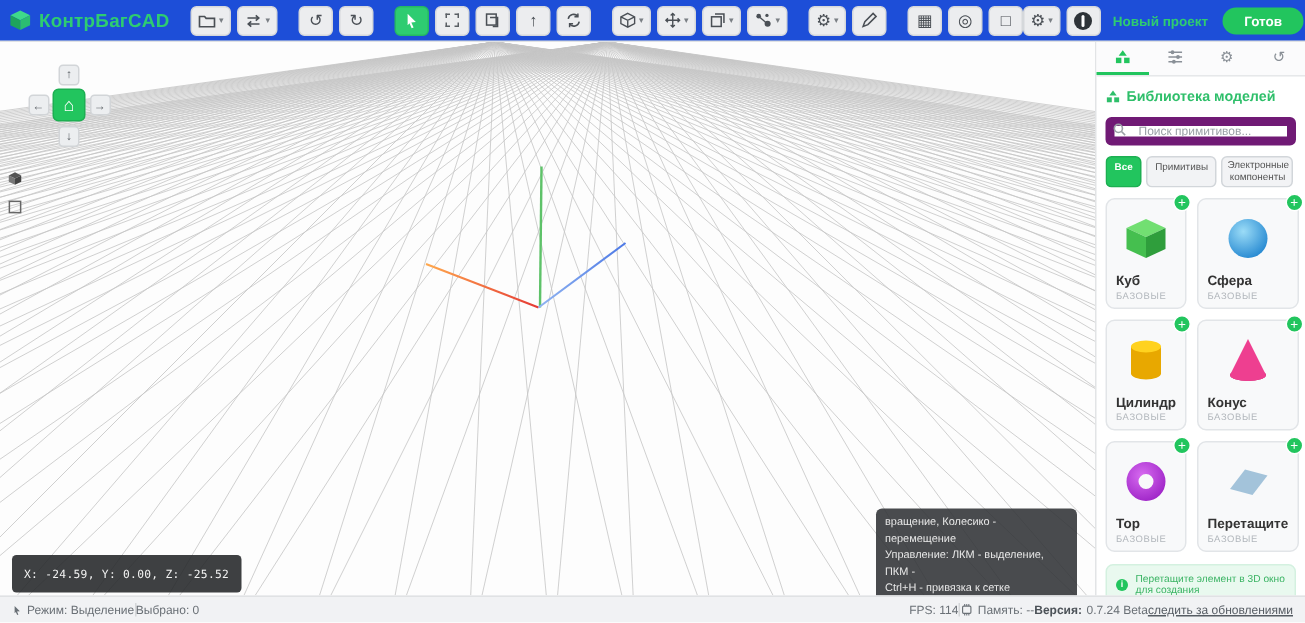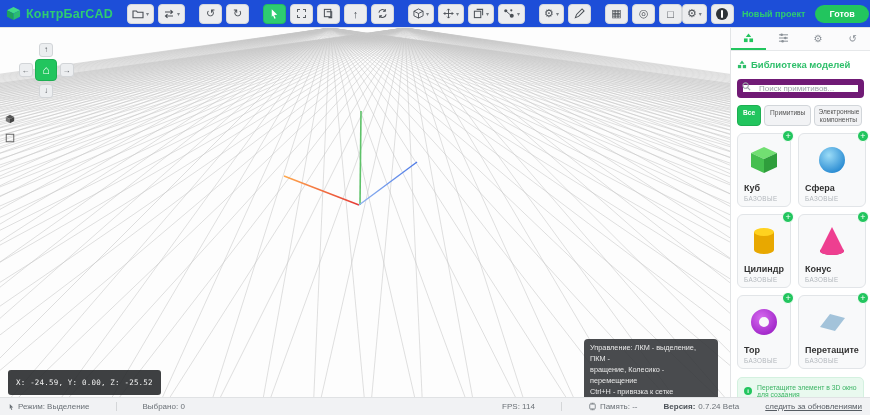--- a/index.html
+++ b/index.html
@@ -81,21 +81,21 @@
            display:flex; align-items:center; justify-content:center; cursor:pointer; }
   .drop-hint { margin-top:8px; background:#e9f9ef; border:1px solid #d4f1e0; border-radius:5px;
                padding:6px 6px; display:flex; align-items:center; gap:5px; color:#3bb464; font-size:6.8px; }
   .info-dot { width:8px; height:8px; border-radius:50%; background:#22c55e; color:#fff; font-size:6px;
               display:flex; align-items:center; justify-content:center; flex:none; font-weight:bold; }
 
   
   .statusbar { position:absolute; bottom:0; left:0; right:0; height:18px; background:#f1f2f4;
                border-top:1px solid #e0e2e4; display:flex; align-items:center; font-size:8px; color:#6a7076;
                padding:0 8px; }
-  .sb-left, .sb-right { display:flex; align-items:center; gap:26px; }
+  .sb-left, .sb-right { display:flex; align-items:center; gap:0; }
   .sb-right { margin-left:auto; }
   .sb-sep { width:1px; height:9px; background:#d4d6d8; }
   .sb-item { display:flex; align-items:center; gap:3px; white-space:nowrap; }
   .sb-bold { font-weight:bold; color:#4c5258; }
   .sb-link { color:#565c63; text-decoration:underline; cursor:pointer; }
 </style>
 </head>
 <body>
 
 <div class="app">
@@ -485,22 +485,22 @@
       <span>
         <svg width="10" height="10" viewBox="0 0 12 12">
           <rect x="1.5" y="1.5" width="9" height="9" fill="none" stroke="#666" stroke-width="1.2"></rect>
         </svg>
       </span>
     </div>
 
     <div class="coords-box">X: -24.59, Y: 0.00, Z: -25.52</div>
 
     <div class="hint-tooltip">
+      <span>вращение, Колесико - перемещение</span>
       <span>Управление: ЛКМ - выделение, ПКМ -</span>
-      <span>вращение, Колесико - перемещение</span>
       <span>Ctrl+H - привязка к сетке</span>
     </div>
   </div>
 
   <div class="sidebar">
     <div class="side-tabs">
       <span class="side-tab active">
         <svg width="11" height="10" viewBox="0 0 12 11">
           <polygon points="6,0.5 9,4.5 3,4.5" fill="#22c55e"></polygon>
           <rect x="1" y="6" width="4" height="4" fill="#22c55e"></rect>

